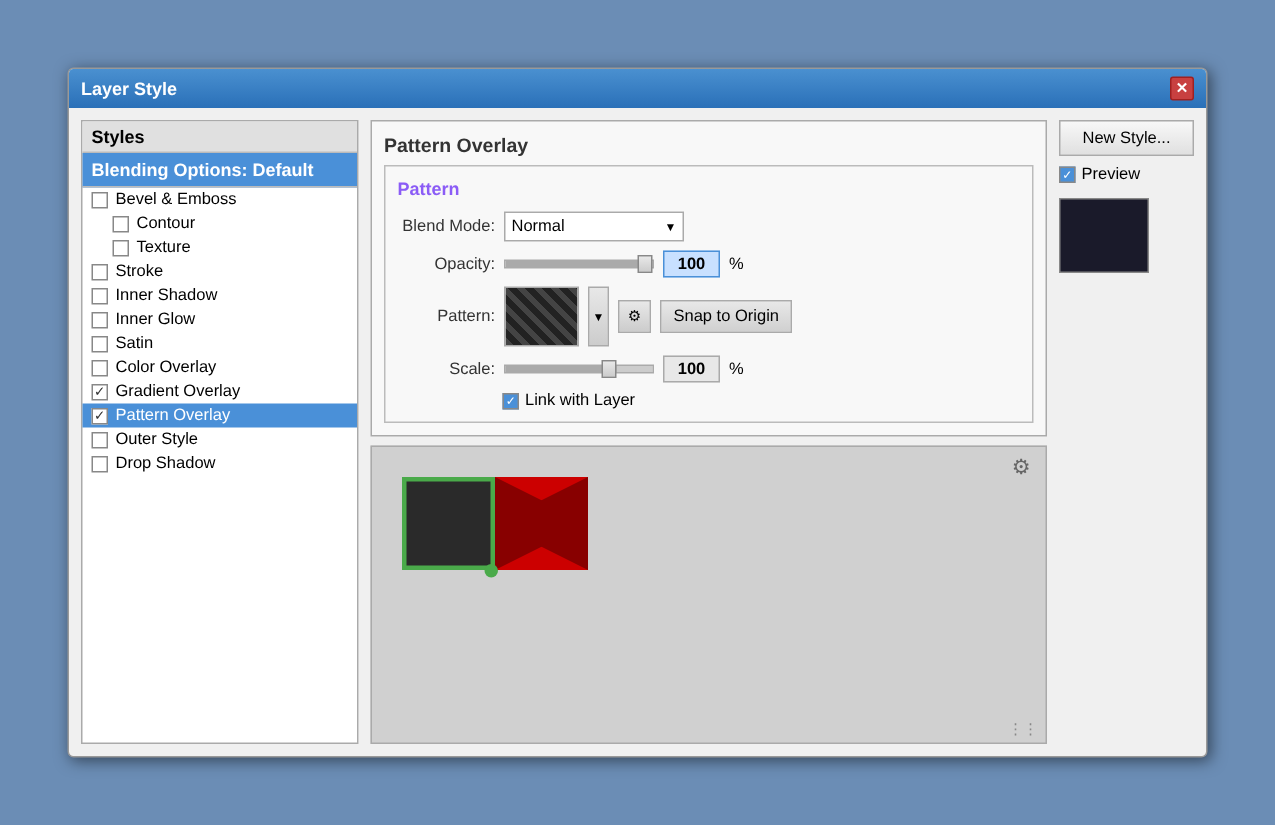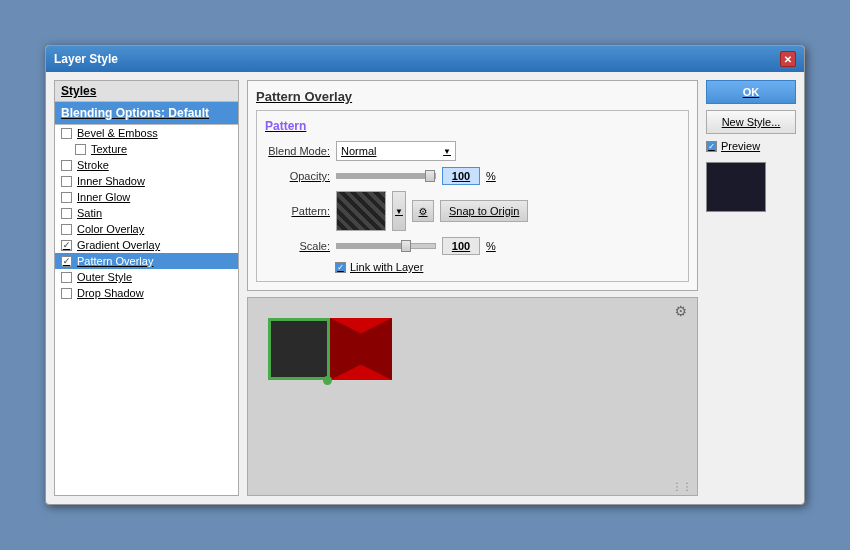--- a/index.html
+++ b/index.html
@@ -45,21 +45,20 @@
       align-items: center;
       justify-content: center;
       font-size: 10px;
       cursor: pointer;
     }
     .dialog-body {
       display: flex;
       flex: 1;
       padding: 8px;
       gap: 8px;
-      text-decoration: underline;
     }
     
     .left-panel {
       width: 185px;
       display: flex;
       flex-direction: column;
       border: 1px solid #aaa;
       background: #fff;
     }
     .styles-header {
@@ -344,20 +343,24 @@
 
   <div class="dialog-body">
 
     <div class="left-panel">
       <div class="styles-header">Styles</div>
       <div class="blend-options">Blending Options: Default</div>
 
       <div class="layer-item">
         <div class="checkbox"></div>
         <span>Bevel &amp; Emboss</span>
+      </div>
+      <div class="layer-item sub-item">
+        <div class="checkbox"></div>
+        <span>Contour</span>
       </div>
       <div class="layer-item sub-item">
         <div class="checkbox"></div>
         <span>Texture</span>
       </div>
       <div class="layer-item">
         <div class="checkbox"></div>
         <span>Stroke</span>
       </div>
       <div class="layer-item">
@@ -461,21 +464,20 @@
           </div>
         </div>
 
         <div style="position:absolute; top:78px; left:75px; width:9px; height:9px; background:#4aaa4a; border-radius:50%;"></div>
 
         <div style="position:absolute; bottom:3px; right:5px; font-size:10px; color:#888; cursor:se-resize;">⋮⋮</div>
       </div>
     </div>
 
     <div class="right-panel">
-      <button class="action-btn ok-btn">OK</button>
       <button class="action-btn">New Style...</button>
 
       <div class="preview-check-row">
         <div class="small-checkbox"></div>
         <span>Preview</span>
       </div>
 
       <div class="preview-swatch"></div>
     </div>
 

